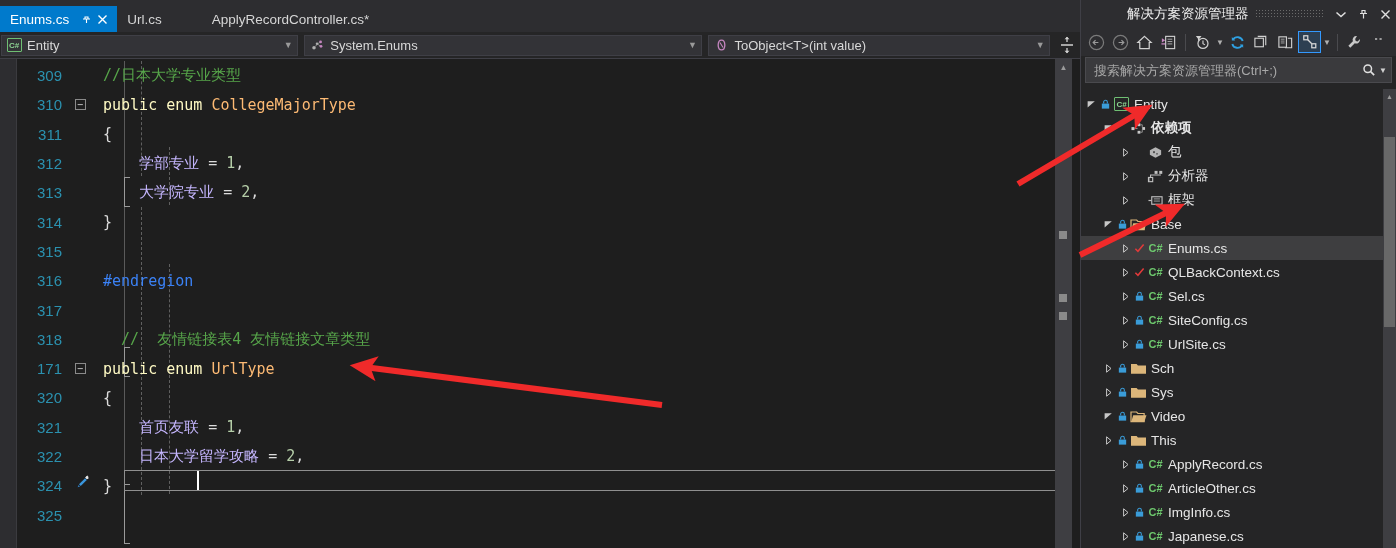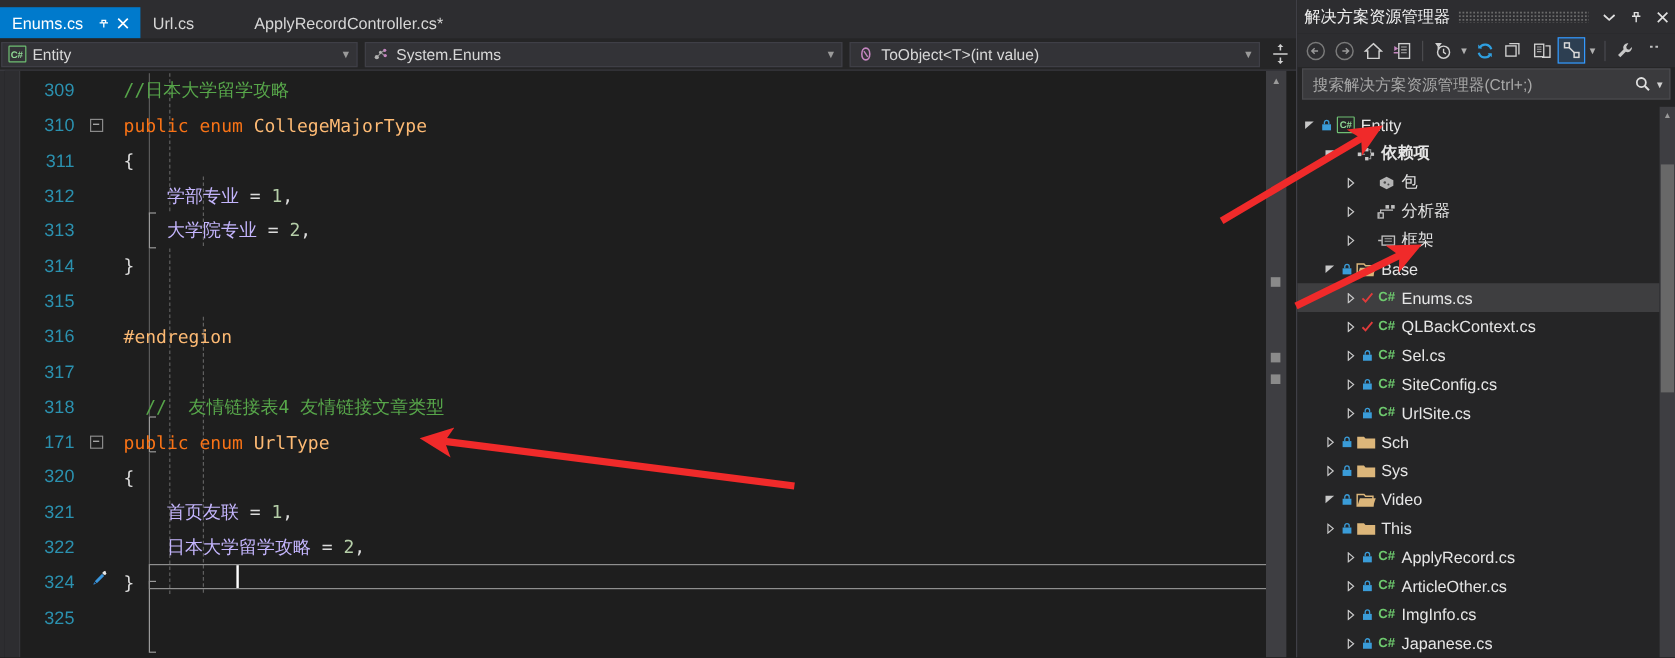--- a/index.html
+++ b/index.html
@@ -143,24 +143,24 @@
   .outline-box {
     width: 11px; height: 11px;
     border: 1px solid #8a8a8a;
     color: #cfcfcf; font-size: 10px; line-height: 9px;
     display: flex; align-items: center; justify-content: center;
     background: #1e1e1e;
     cursor: pointer;
   }
   .ctext { flex: 1 1 auto; position: relative; padding-left: 12px; }
 
-  .k-kw    { color: #f97316; }
+  .k-kw    { color: #fef9c3; }
   .k-type  { color: #fdba74; }
   .k-cmt   { color: #57a64a; }
-  .k-pre   { color: #fdba74; }
+  .k-pre   { color: #3b82f6; }
   .k-num   { color: #b5cea8; }
   .k-plain { color: #c4b5fd; }
   .k-punct { color: #dcdcdc; }
 
   
   .vline {
     position: absolute; width: 1px;
     background: #5a5a5a;
   }
   .dashline {
@@ -222,21 +222,21 @@
     position: absolute; right: 0; top: 0; width: 316px; height: 548px;
     background: #252526;
     border-left: 1px solid #3f3f46;
   }
   #solex-title {
     height: 28px; display: flex; align-items: center;
     padding-left: 6px;
     color: #f1f1f1; font-size: 13.5px;
     background: #2d2d30;
   }
-  #solex-title .st-text { flex: 0 0 auto; }
+  #solex-title .st-text { flex: 0 0 auto; margin-left: 40px; }
   #solex-title .st-dots {
     flex: 1 1 auto; height: 10px; margin: 0 6px;
     background-image: radial-gradient(#6a6a6a 0.8px, transparent 0.9px);
     background-size: 3px 3px;
     align-self: center;
   }
   .st-btn {
     width: 22px; height: 24px;
     display: flex; align-items: center; justify-content: center;
     color: #d0d0d0; cursor: pointer; font-size: 12px;
@@ -418,21 +418,21 @@
       <div class="bracketline" style="left:107px; top:288px; height:30px;"></div>
       <div class="bracketline" style="left:107px; top:425px; height:60px;"></div>
       <div class="vline" style="left:107px; top:318px; height:110px;"></div>
 
       <div class="dashline" style="left:124px; top:2px; height:115px;"></div>
       <div class="dashline" style="left:124px; top:148px; height:288px;"></div>
       <div class="dashline" style="left:152px; top:88px; height:58px;"></div>
       <div class="dashline" style="left:152px; top:205px; height:230px;"></div>
 
       <div id="code-lines">
-          <div class="cline"><span class="lnum">309</span><span class="glyph"></span><span class="ctext"><span class="k-cmt">//日本大学留学攻略</span></span></div>
+          <div class="cline"><span class="lnum">309</span><span class="glyph"></span><span class="ctext"><span class="k-cmt">//日本大学专业类型</span></span></div>
           <div class="cline"><span class="lnum">310</span><span class="glyph"><span class="outline-box">−</span></span><span class="ctext"><span class="k-kw">public</span><span class="k-plain"> </span><span class="k-kw">enum</span><span class="k-plain"> </span><span class="k-type">CollegeMajorType</span></span></div>
           <div class="cline"><span class="lnum">311</span><span class="glyph"></span><span class="ctext"><span class="k-punct">{</span></span></div>
           <div class="cline"><span class="lnum">312</span><span class="glyph"></span><span class="ctext"><span class="k-plain">    学部专业 </span><span class="k-punct">=</span><span class="k-plain"> </span><span class="k-num">1</span><span class="k-punct">,</span></span></div>
           <div class="cline"><span class="lnum">313</span><span class="glyph"></span><span class="ctext"><span class="k-plain">    大学院专业 </span><span class="k-punct">=</span><span class="k-plain"> </span><span class="k-num">2</span><span class="k-punct">,</span></span></div>
           <div class="cline"><span class="lnum">314</span><span class="glyph"></span><span class="ctext"><span class="k-punct">}</span></span></div>
           <div class="cline"><span class="lnum">315</span><span class="glyph"></span><span class="ctext"></span></div>
           <div class="cline"><span class="lnum">316</span><span class="glyph"></span><span class="ctext"><span class="k-pre">#endregion</span></span></div>
           <div class="cline"><span class="lnum">317</span><span class="glyph"></span><span class="ctext"></span></div>
           <div class="cline"><span class="lnum">318</span><span class="glyph"></span><span class="ctext"><span class="k-cmt">  //  友情链接表4 友情链接文章类型</span></span></div>
           <div class="cline"><span class="lnum">171</span><span class="glyph"><span class="outline-box">−</span></span><span class="ctext"><span class="k-kw">public</span><span class="k-plain"> </span><span class="k-kw">enum</span><span class="k-plain"> </span><span class="k-type">UrlType</span></span></div>

